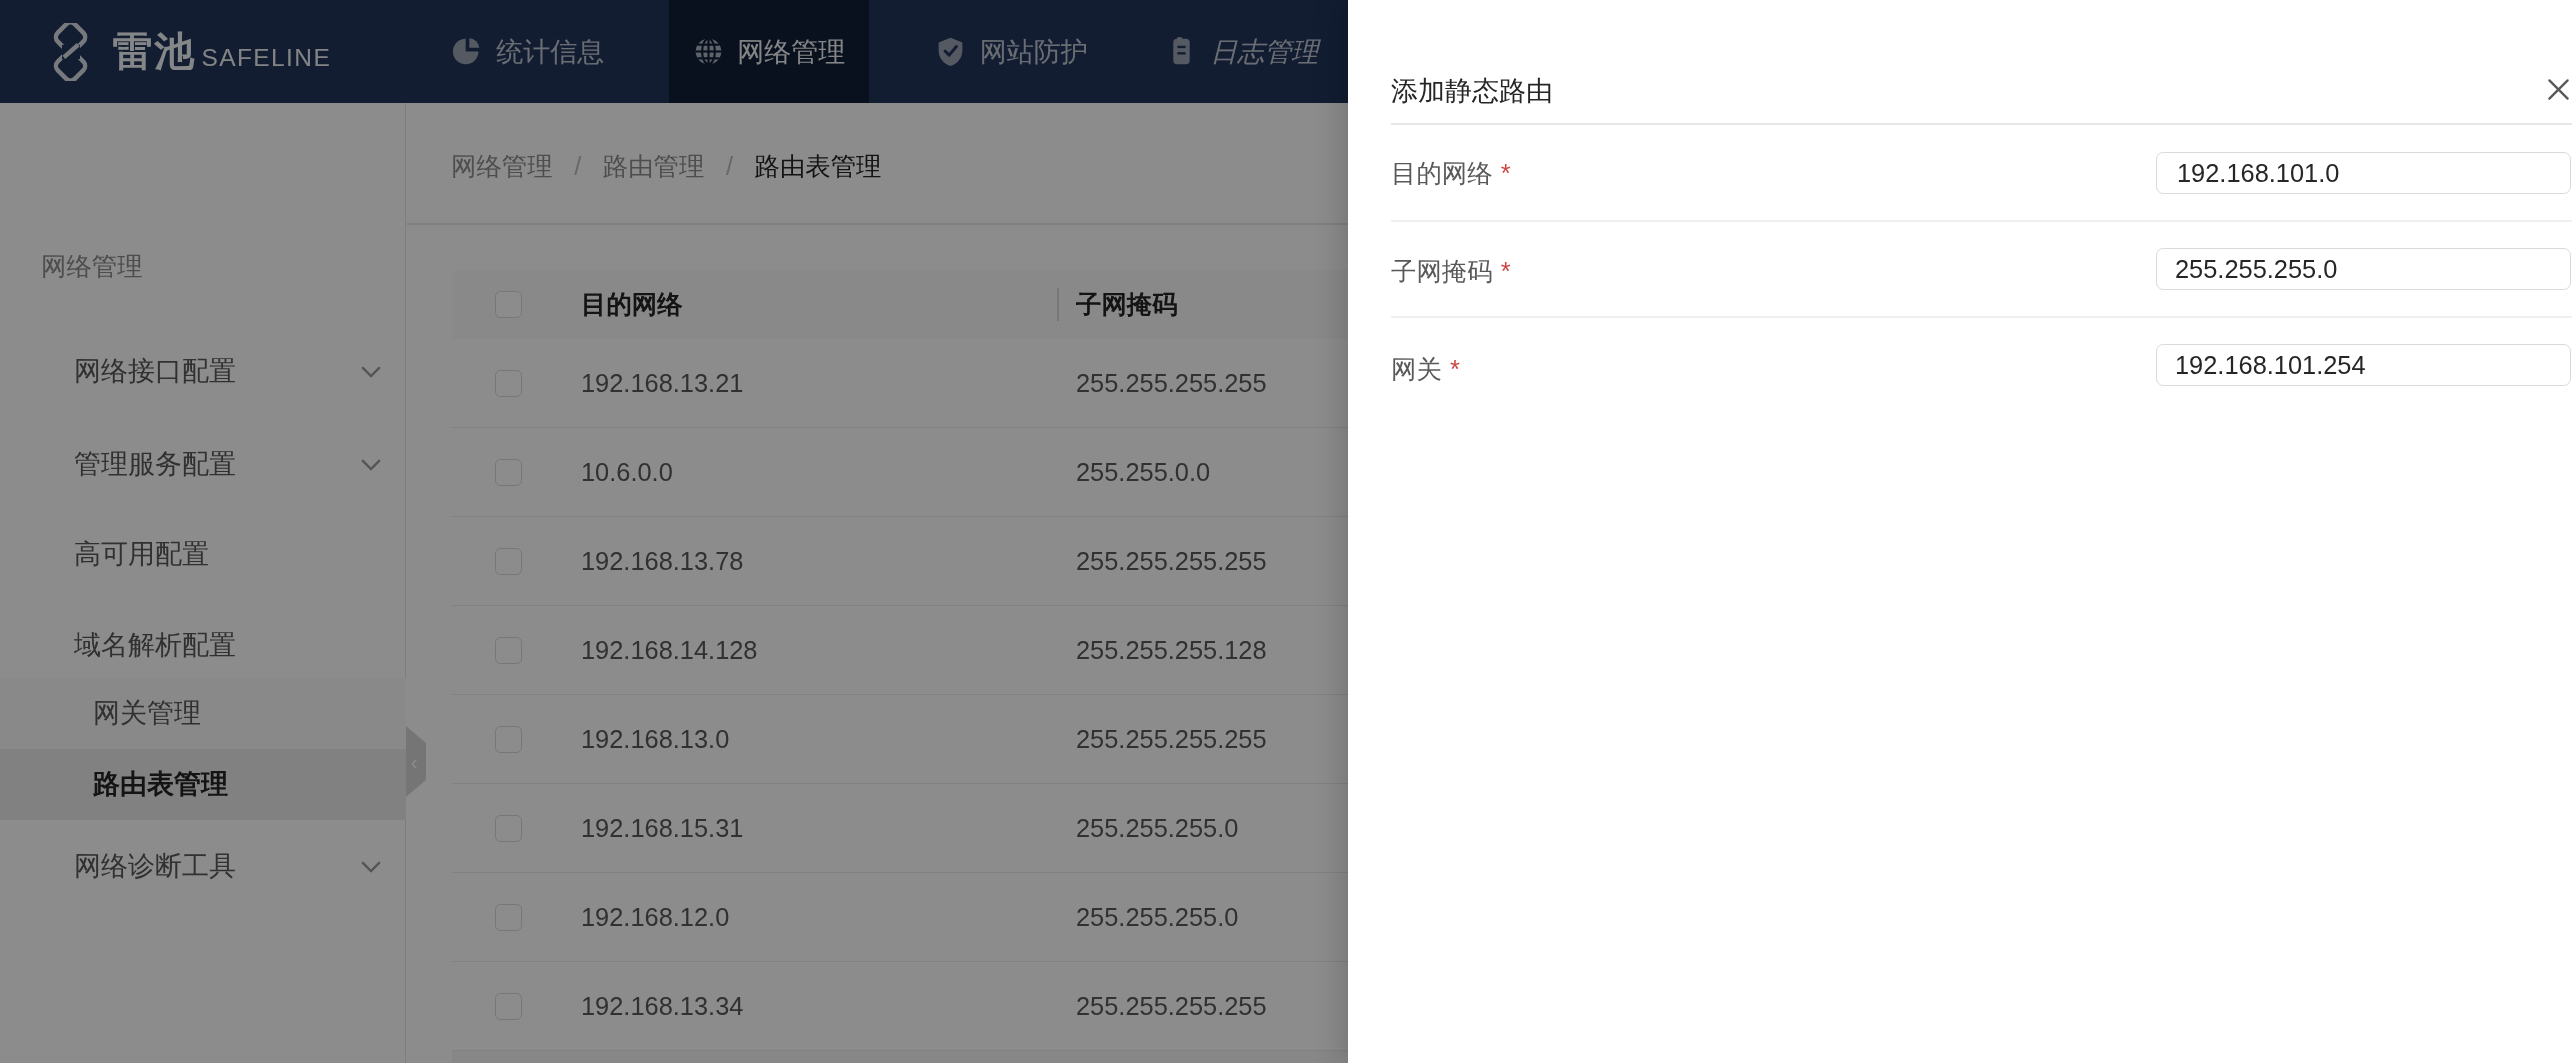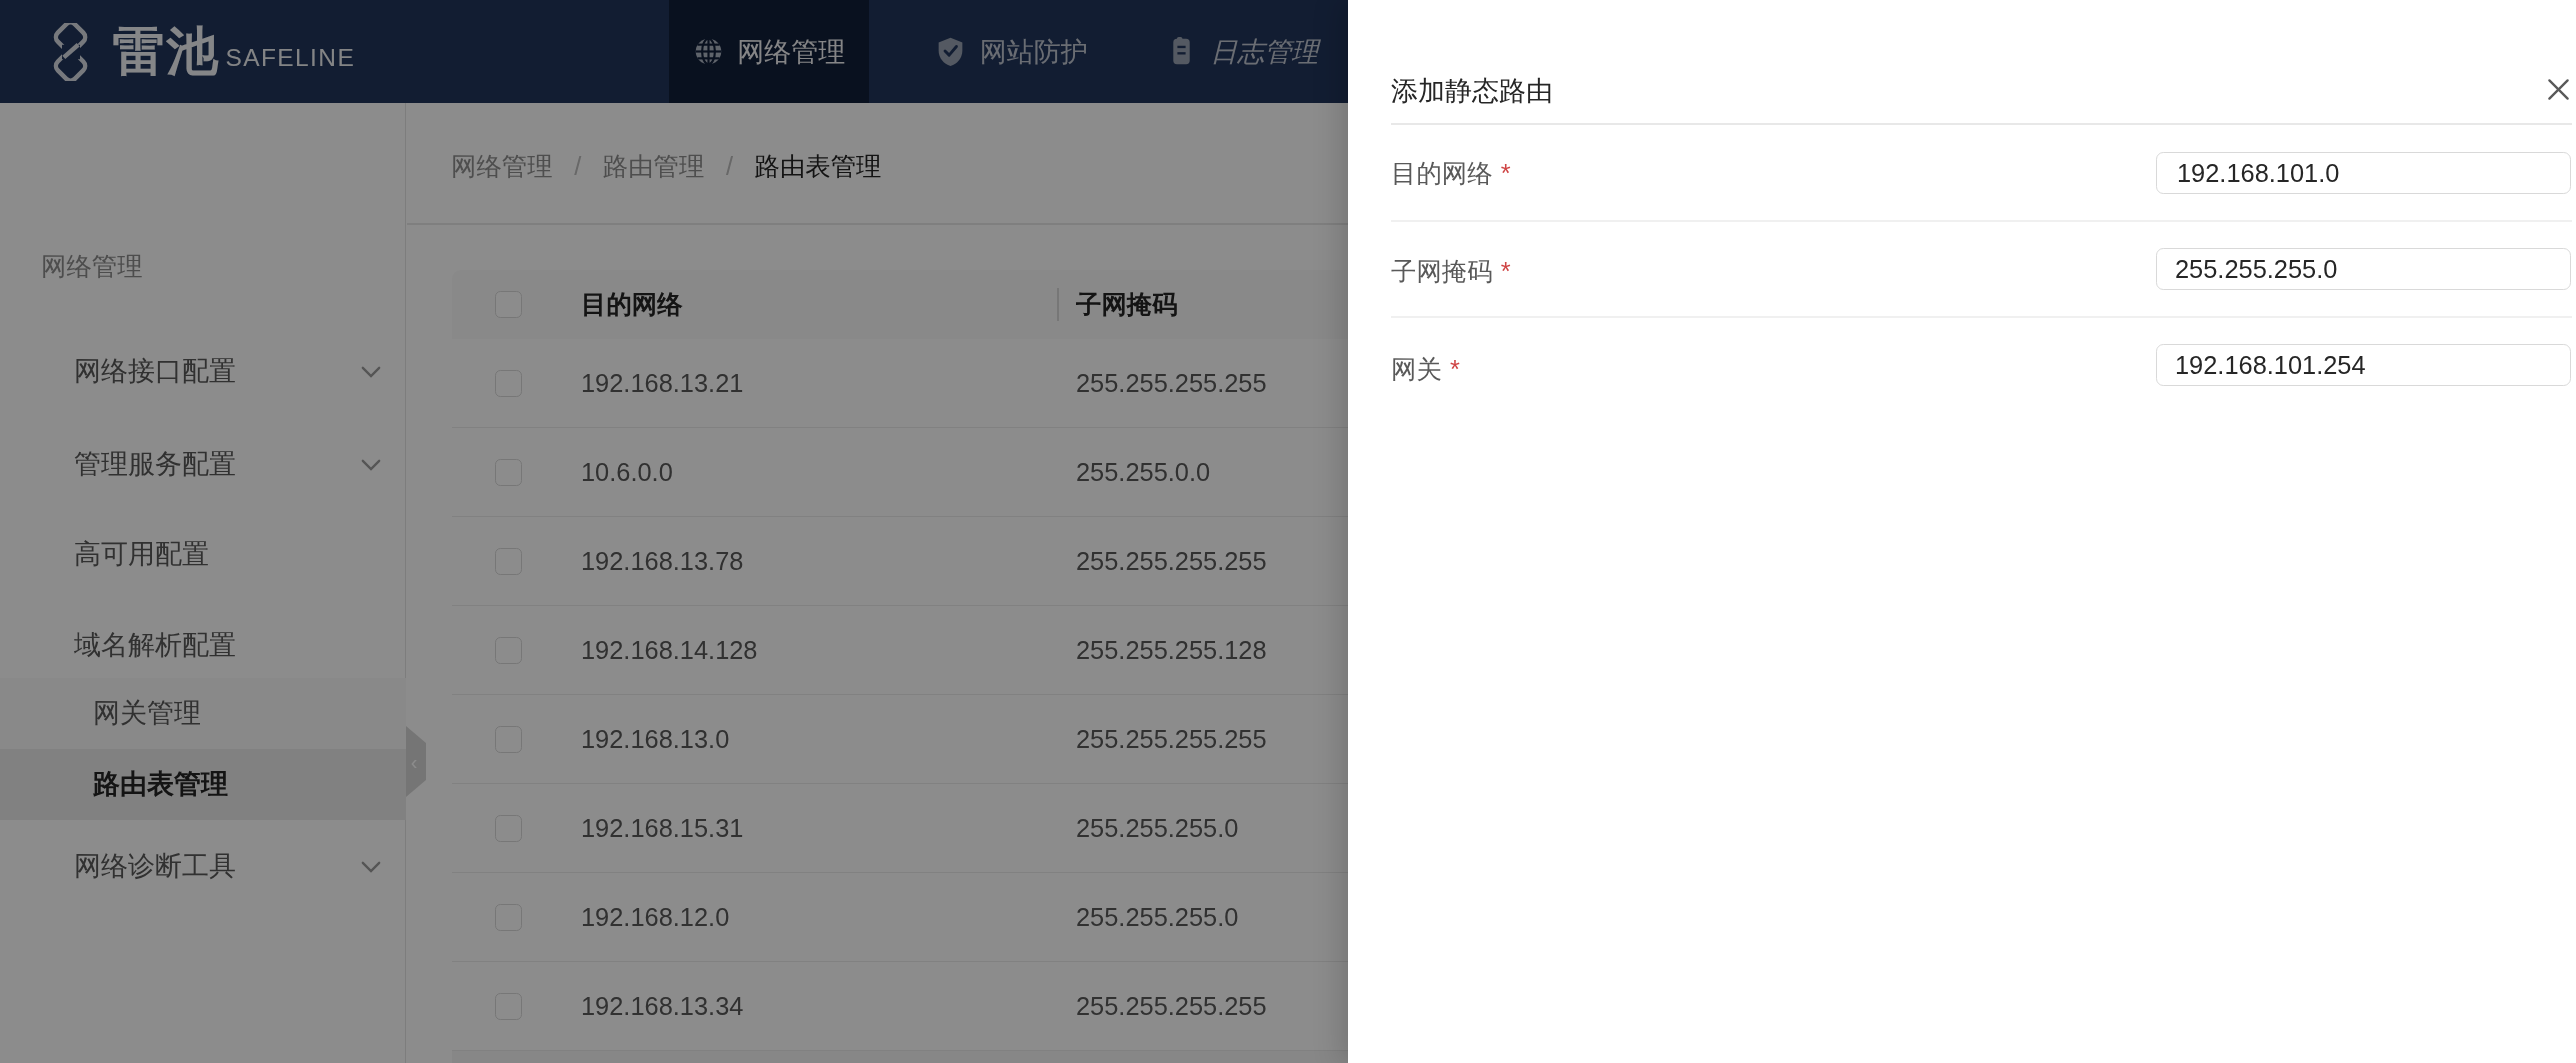--- a/index.html
+++ b/index.html
@@ -5,21 +5,21 @@
   html,body{margin:0;padding:0;background:#e8e8e8;}
   *{box-sizing:border-box;}
   .screen{
     position:relative;width:2576px;height:1064px;overflow:hidden;background:#fff;
     font-family:"Liberation Sans","DejaVu Sans",sans-serif;
     -webkit-font-smoothing:antialiased;
   }
   
   .navbar{position:absolute;left:0;top:0;width:2576px;height:103px;background:#22365c;z-index:1;}
   .logo{position:absolute;left:44px;top:0;height:103px;display:flex;align-items:center;cursor:pointer;}
-  .logo-cn{font-size:52px;font-weight:600;color:#f2f4f7;margin-left:14.5px;letter-spacing:1.8px;}
+  .logo-cn{font-size:40px;font-weight:600;color:#f2f4f7;margin-left:14.5px;letter-spacing:1.8px;}
   .logo-en{font-size:24.5px;font-weight:500;color:#eef0f3;letter-spacing:1.4px;margin-left:5.4px;margin-top:12.7px;}
   .nav-item{position:absolute;top:0;height:103px;display:flex;align-items:center;justify-content:center;gap:13.6px;cursor:pointer;}
   .nav-item .nav-label{font-size:27px;color:rgba(255,255,255,0.72);white-space:nowrap;}
   .nav-item.active{background:#111f3a;}
   .nav-item.active .nav-label{color:rgba(255,255,255,0.95);}
   .nav-icon{width:31px;height:31px;flex:0 0 auto;}
   
   .sidebar{position:absolute;left:0;top:103px;width:406px;height:961px;background:#fff;border-right:1.8px solid #e3e3e3;z-index:1;}
   .side-title{position:absolute;left:41px;top:147px;font-size:25.4px;color:#8c8c8c;}
   .side-item{position:absolute;left:0;width:406px;height:53px;line-height:53px;cursor:pointer;}
@@ -85,20 +85,27 @@
           <rect x="16" y="2" width="27" height="27" rx="7" transform="rotate(45 29.5 15.5)"></rect>
           <rect x="16" y="34" width="27" height="27" rx="7" transform="rotate(45 29.5 47.5)"></rect>
         </g>
         <rect x="20" y="24" width="20" height="16" fill="#22365c"></rect>
         <path d="M22 38 L38 24" stroke="#d9dde4" stroke-width="5" fill="none"></path>
       </svg>
       <span class="logo-cn">雷池</span>
       <span class="logo-en">SAFELINE</span>
     </div>
 
+    <div class="nav-item" style="left:427px;width:202px;">
+      <svg class="nav-icon" viewBox="0 0 34 34">
+        <path d="M15 17 V3 A14 14 0 1 0 29 17 Z" fill="#9aa3b2"></path>
+        <path d="M19 13 V2.5 A11.5 11.5 0 0 1 30 13 Z" fill="#9aa3b2"></path>
+      </svg>
+      <span class="nav-label">统计信息</span>
+    </div>
 
     <div class="nav-item active" style="left:669px;width:200px;">
       <svg class="nav-icon" viewBox="0 0 34 34">
         <circle cx="17" cy="17" r="14" fill="#aeb6c4"></circle>
         <g stroke="#111f3a" stroke-width="2.4" fill="none">
           <line x1="3" y1="17" x2="31" y2="17"></line>
           <line x1="5" y1="9.5" x2="29" y2="9.5"></line>
           <line x1="5" y1="24.5" x2="29" y2="24.5"></line>
           <line x1="17" y1="3" x2="17" y2="31"></line>
           <ellipse cx="17" cy="17" rx="7" ry="14"></ellipse>

